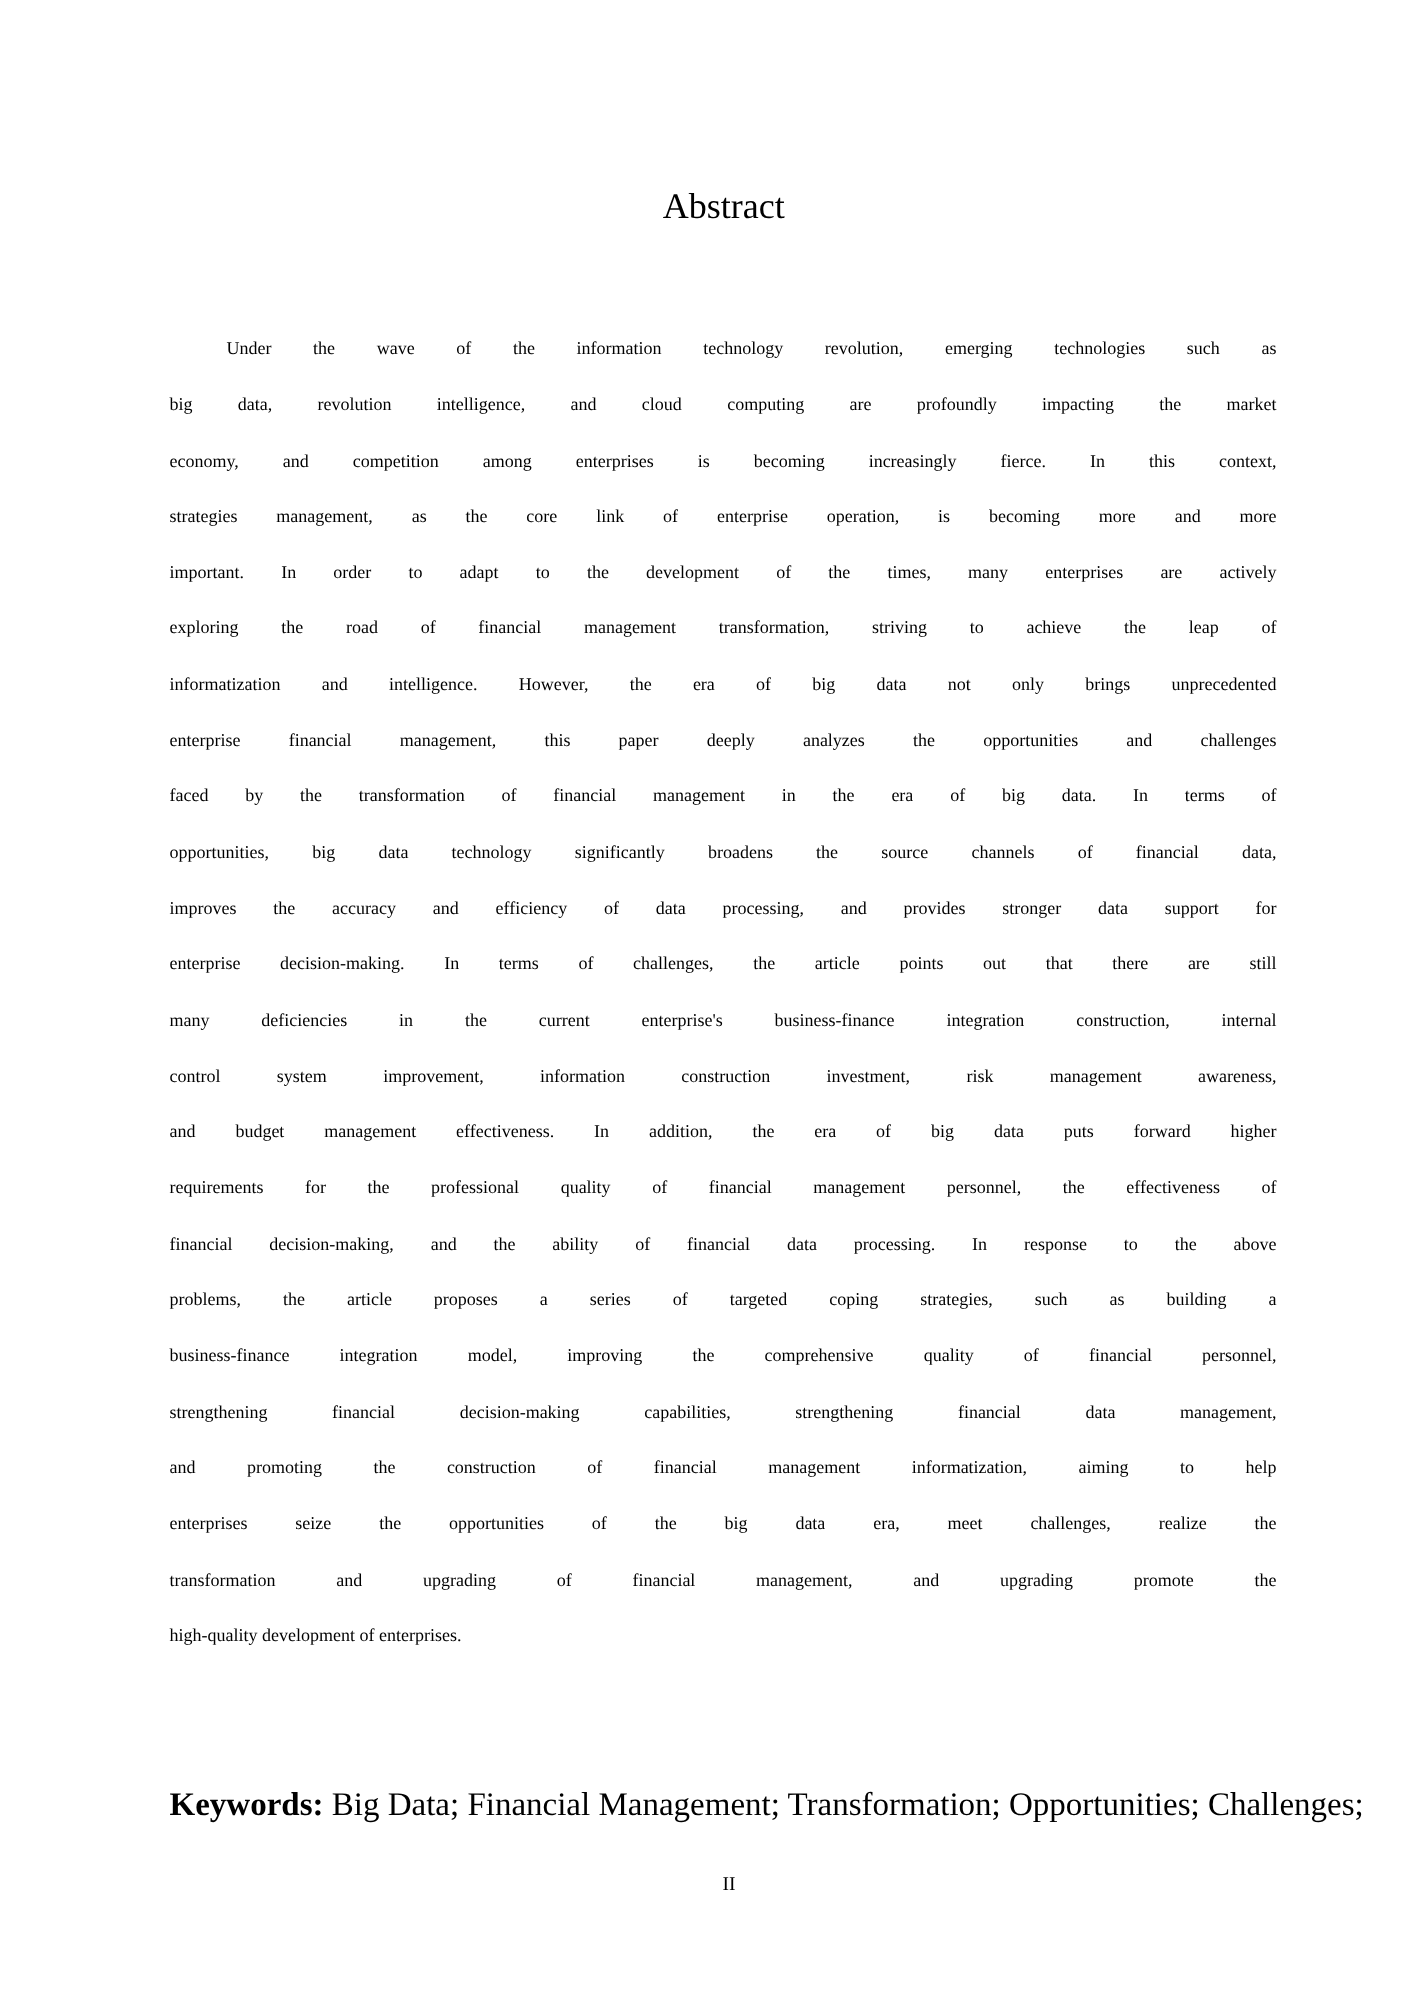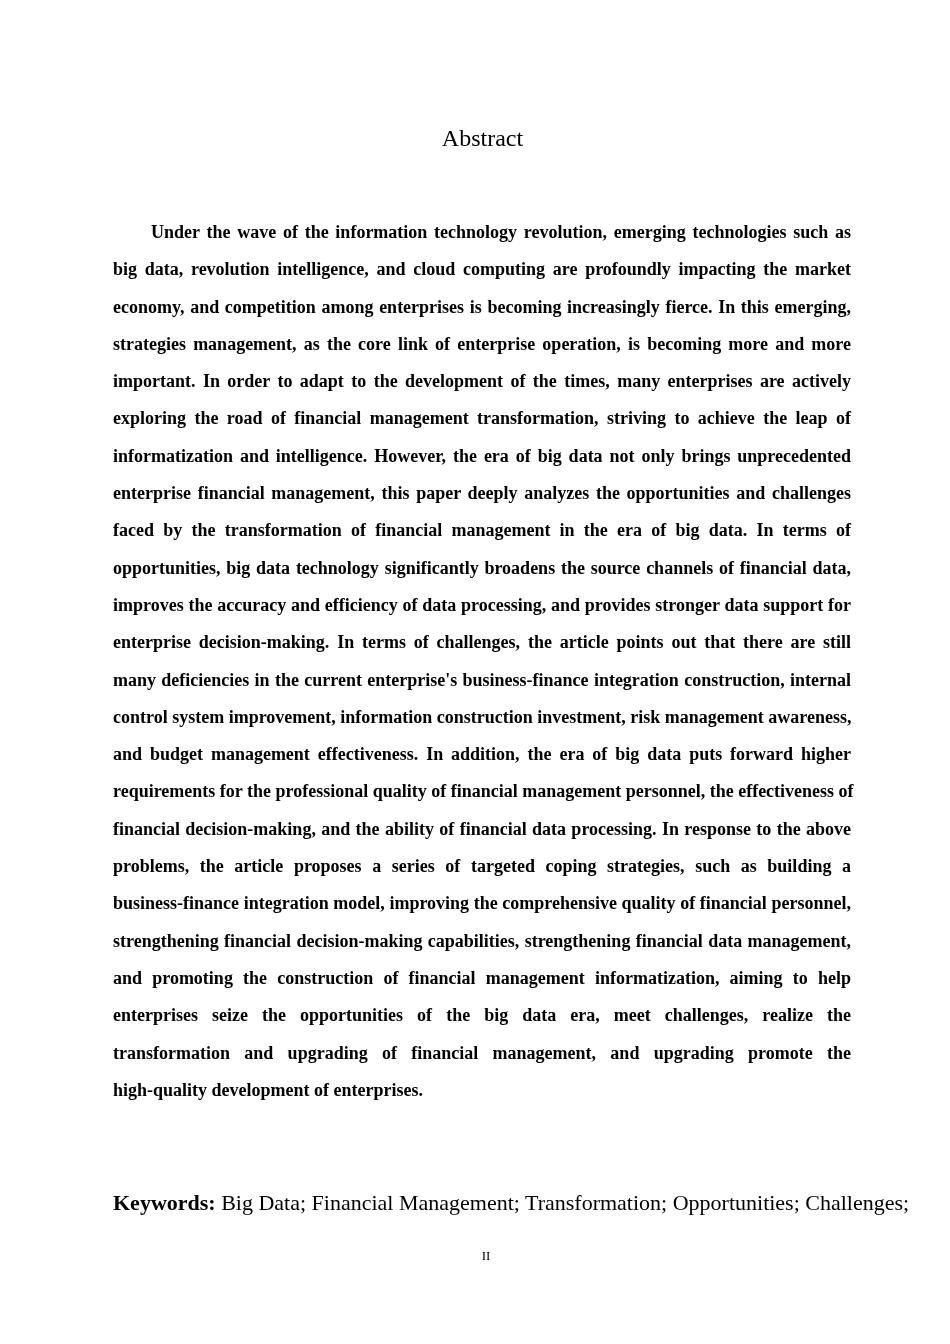--- a/index.html
+++ b/index.html
@@ -34,29 +34,28 @@
       margin: 0;
     }
     .abstract-body {
       position: absolute;
       left: 113px;
       top: 214px;
       width: 738px;
     }
     .line {
       display: block;
-      font-size: 18px;
+      font-size: 12px;
       line-height: 37.3px;
       height: 37.3px;
       text-align: justify;
       text-align-last: justify;
       white-space: nowrap;
       overflow: visible;
       word-spacing: 0px;
-      font-weight: bold;
     }
     .line.first {
       padding-left: 38px;
     }
     .line.last {
       text-align-last: left;
     }
     .keywords {
       position: absolute;
       left: 113px;
@@ -84,21 +83,21 @@
 </head>
 <body>
 
 <div class="page">
 
   <h1 class="title">Abstract</h1>
 
   <div class="abstract-body">
     <span class="line first">Under the wave of the information technology revolution, emerging technologies such as</span>
     <span class="line">big data, revolution intelligence, and cloud computing are profoundly impacting the market</span>
-    <span class="line">economy, and competition among enterprises is becoming increasingly fierce. In this emerging,</span>
+    <span class="line">economy, and competition among enterprises is becoming increasingly fierce. In this context,</span>
     <span class="line">strategies management, as the core link of enterprise operation, is becoming more and more</span>
     <span class="line">important. In order to adapt to the development of the times, many enterprises are actively</span>
     <span class="line">exploring the road of financial management transformation, striving to achieve the leap of</span>
     <span class="line">informatization and intelligence. However, the era of big data not only brings unprecedented</span>
     <span class="line">enterprise financial management, this paper deeply analyzes the opportunities and challenges</span>
     <span class="line">faced by the transformation of financial management in the era of big data. In terms of</span>
     <span class="line">opportunities, big data technology significantly broadens the source channels of financial data,</span>
     <span class="line">improves the accuracy and efficiency of data processing, and provides stronger data support for</span>
     <span class="line">enterprise decision-making. In terms of challenges, the article points out that there are still</span>
     <span class="line">many deficiencies in the current enterprise's business-finance integration construction, internal</span>

